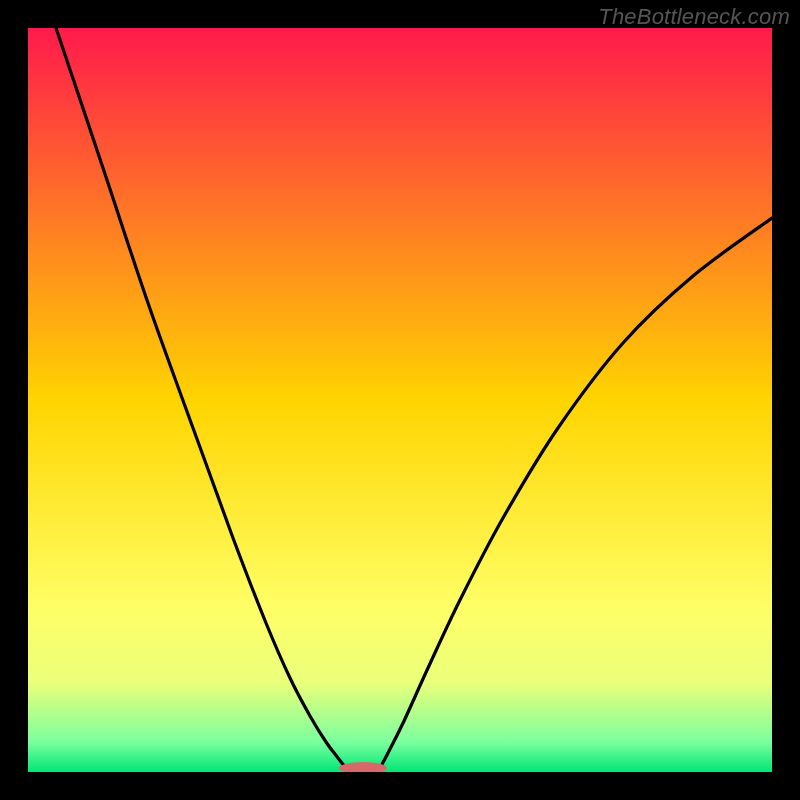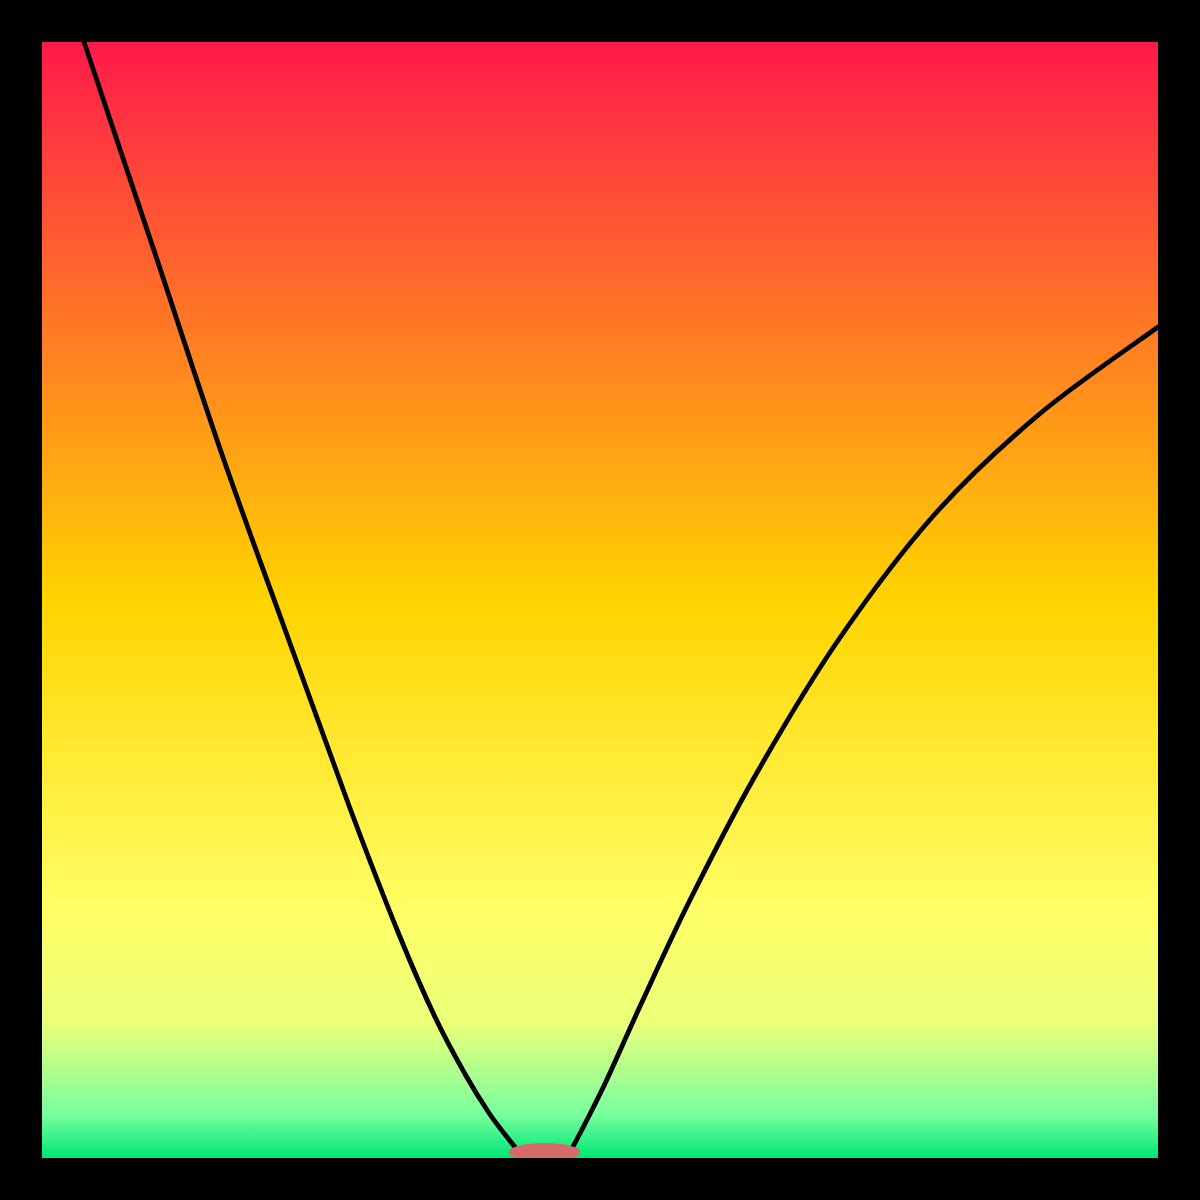--- a/index.html
+++ b/index.html
@@ -23,13 +23,14 @@
             <stop offset="96%" stop-color="#7aff9e"></stop>
             <stop offset="100%" stop-color="#00e676"></stop>
           </linearGradient>
       </defs>
       <rect x="0" y="0" width="744" height="744" fill="url(#bg-grad)"></rect>
       <path id="curve-left" fill="none" stroke="#000" stroke-width="3.2" stroke-linecap="round" d="M 28 0 C 35.833333333333336 23.333333333333332 59.666666666666664 94.16666666666666 75 140 C 90.33333333333333 185.83333333333334 105 231.66666666666666 120 275 C 135 318.3333333333333 150.83333333333334 360.8333333333333 165 400 C 179.16666666666666 439.1666666666667 192.83333333333334 477.5 205 510 C 217.16666666666666 542.5 228.5 571.6666666666666 238 595 C 247.5 618.3333333333334 254.66666666666666 634.5 262 650 C 269.3333333333333 665.5 276 677.3333333333334 282 688 C 288 698.6666666666666 293.3333333333333 707 298 714 C 302.6666666666667 721 306.6666666666667 725.6666666666666 310 730 C 313.3333333333333 734.3333333333334 316.6666666666667 738.3333333333334 318 740"></path>
       <path id="curve-right" fill="none" stroke="#000" stroke-width="3.2" stroke-linecap="round" d="M 352 740 C 353.3333333333333 737.5 356 732.8333333333334 360 725 C 364 717.1666666666666 369.3333333333333 707.1666666666666 376 693 C 382.6666666666667 678.8333333333334 390.6666666666667 660.1666666666666 400 640 C 409.3333333333333 619.8333333333334 419.5 597 432 572 C 444.5 547 458.6666666666667 518.6666666666666 475 490 C 491.3333333333333 461.3333333333333 510 429.1666666666667 530 400 C 550 370.8333333333333 572.5 340.3333333333333 595 315 C 617.5 289.6666666666667 640.1666666666666 268.8333333333333 665 248 C 689.8333333333334 227.16666666666666 730.8333333333334 199.66666666666666 744 190"></path>
       <ellipse id="marker" cx="335" cy="740" rx="24" ry="6" fill="#d66a6a"></ellipse>
     </svg>
   </div>
+  <div class="watermark">TheBottleneck.com</div>
 </div>
 
 </body></html>

